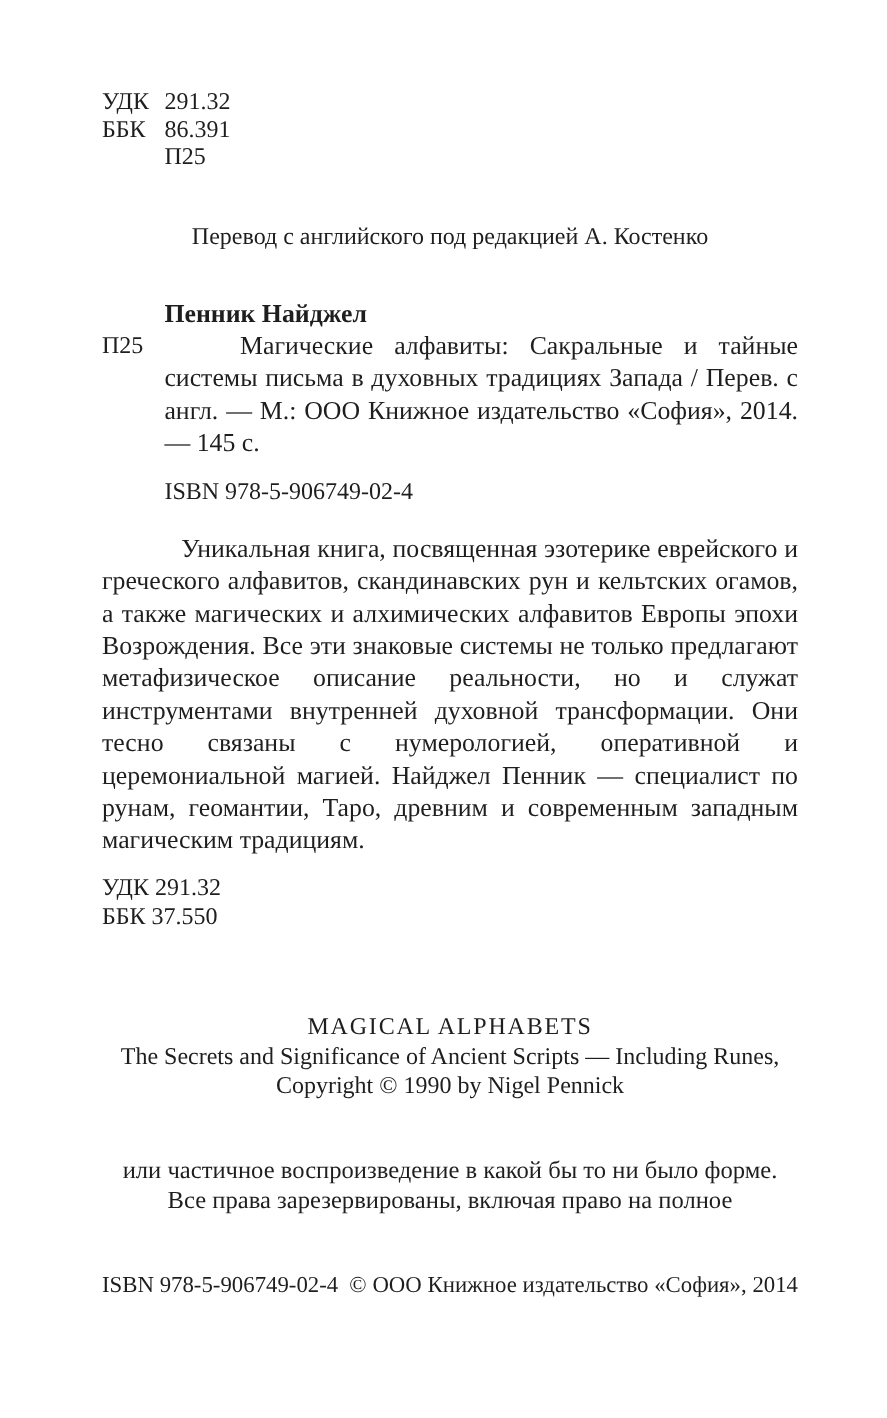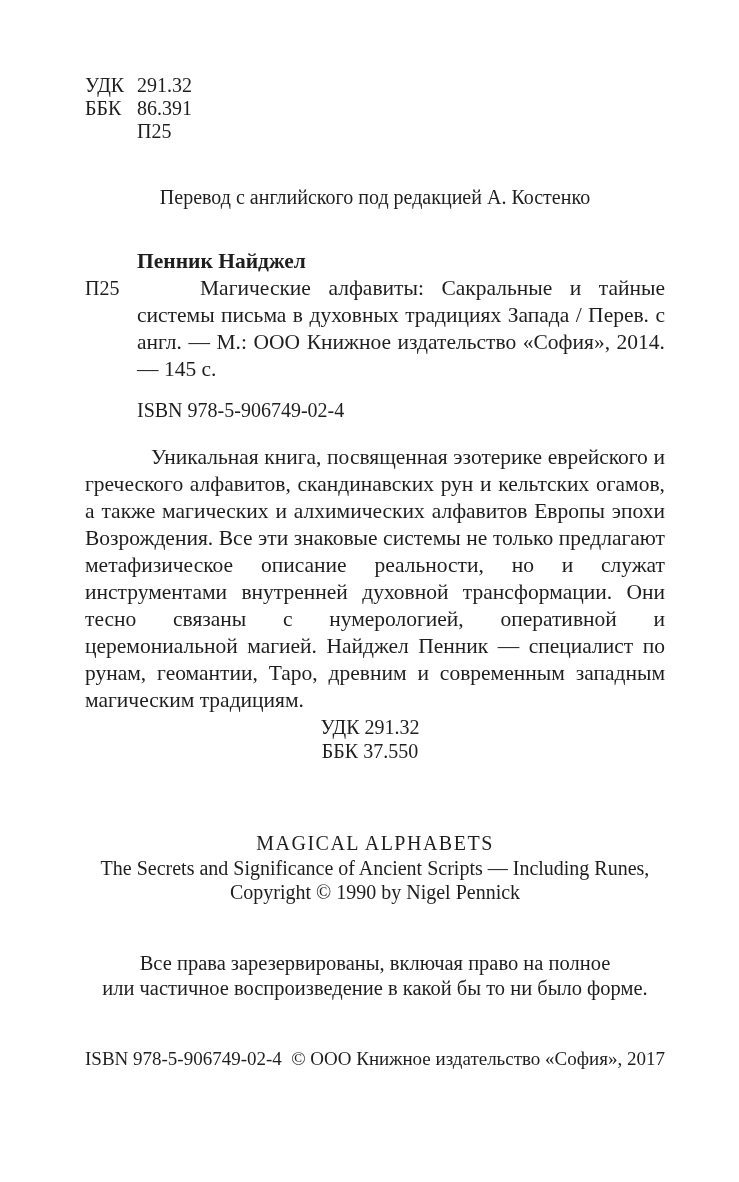--- a/index.html
+++ b/index.html
@@ -76,22 +76,22 @@
   .annotation {
     margin: 22px 0 0 0;
     font-size: 21.5px;
     line-height: 27px;
     text-align: justify;
     text-indent: 66px;
   }
 
   
   .codes-right {
-    margin-top: 1px;
-    text-align: center;
+    margin-top: 14px;
+    text-align: left;
     font-size: 20px;
     line-height: 24px;
     padding-right: 10px;
   }
 
   
   .original {
     margin-top: 68px;
     text-align: center;
     font-size: 20px;
@@ -154,22 +154,22 @@
     <div>ББК 37.550</div>
   </div>
 
   <div class="original">
     <div class="orig-title">MAGICAL ALPHABETS</div>
     <div>The Secrets and Significance of Ancient Scripts — Including Runes,</div>
     <div>Copyright © 1990 by Nigel Pennick</div>
   </div>
 
   <div class="rights">
+    <div>или частичное воспроизведение в какой бы то ни было форме.</div>
     <div>Все права зарезервированы, включая право на полное</div>
-    <div>или частичное воспроизведение в какой бы то ни было форме.</div>
   </div>
 
   <div class="footer">
     <span>ISBN  978-5-906749-02-4</span>
-    <span>© ООО Книжное издательство «София», 2017</span>
+    <span>© ООО Книжное издательство «София», 2014</span>
   </div>
 
 </div>
 
 </body></html>

